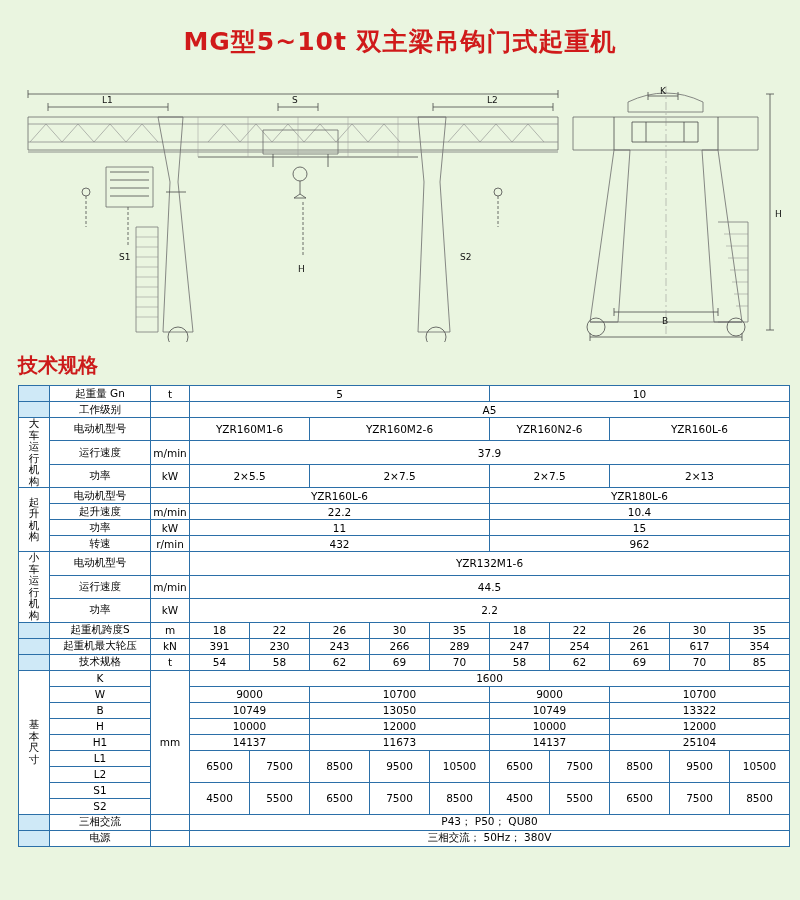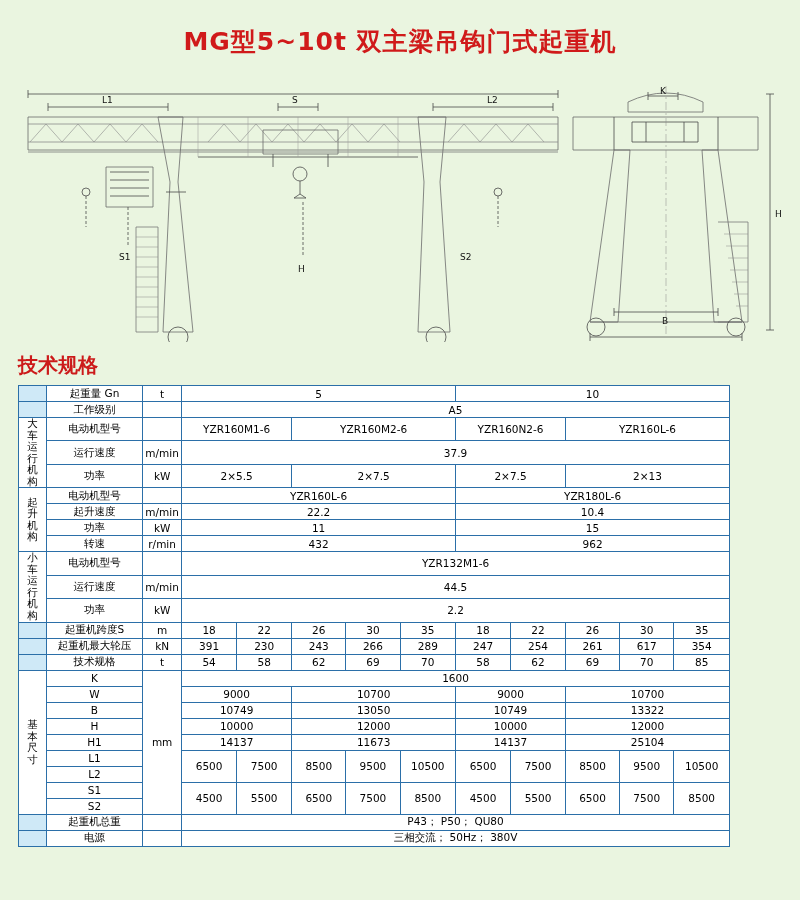--- a/index.html
+++ b/index.html
@@ -29,21 +29,21 @@
   .spec-title{
     color:#cc1a1a;
     font-weight:bold;
     font-size:20px;
     margin:10px 0 6px 18px;
     font-family:"DejaVu Sans", sans-serif;
   }
   table.spec{
     border-collapse:collapse;
     margin:0 18px;
-    width:712px;
+    width:772px;
     font-size:10.5px;
     font-family:"DejaVu Sans", sans-serif;
   }
   table.spec td{
     border:1px solid #2b6fa8;
     text-align:center;
     height:15px;
     padding:0 2px;
     background:#ffffff;
     white-space:nowrap;
@@ -400,21 +400,21 @@
         <td class="val" rowspan="2">5500</td>
         <td class="val" rowspan="2">6500</td>
         <td class="val" rowspan="2">7500</td>
         <td class="val" rowspan="2">8500</td>
       </tr>
       <tr>
         <td class="name">S2</td>
       </tr>
       <tr>
         <td class="grp" style="background: rgb(207, 233, 247);"></td>
-        <td class="name">起重机总重</td>
+        <td class="name">三相交流</td>
         <td class="unit"></td>
         <td class="val" colspan="10">P43；  P50；   QU80</td>
       </tr>
       <tr>
         <td class="grp" style="background: rgb(207, 233, 247);"></td>
         <td class="name">电源</td>
         <td class="unit"></td>
         <td class="val" colspan="10">三相交流；  50Hz；  380V</td>
       </tr>
     </tbody>

